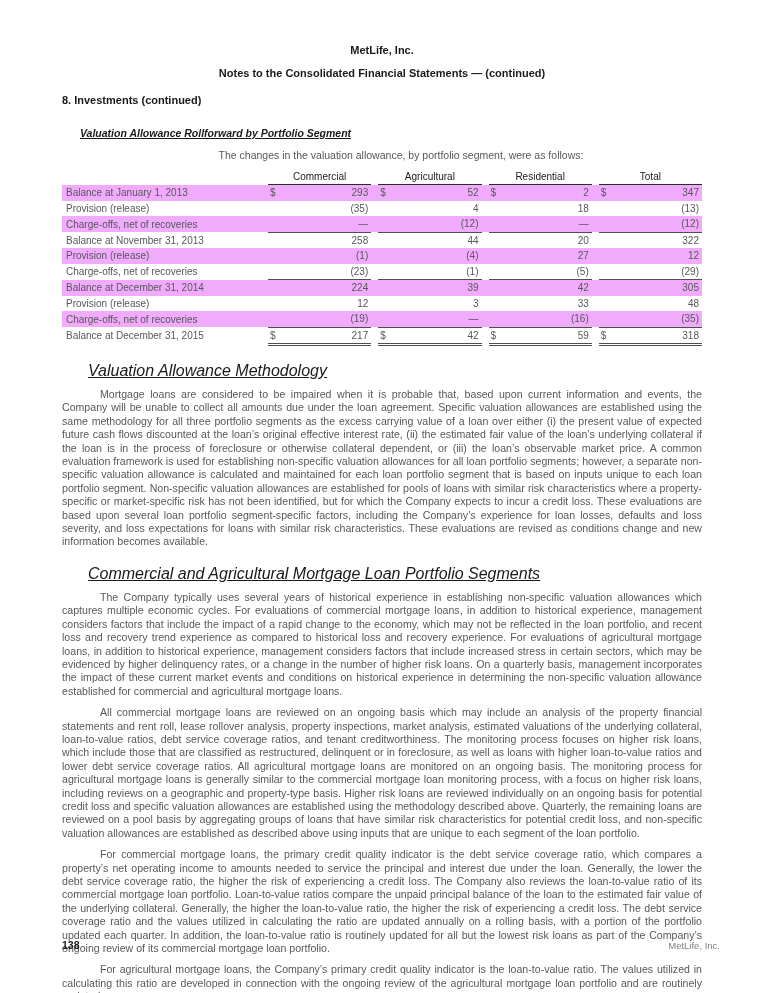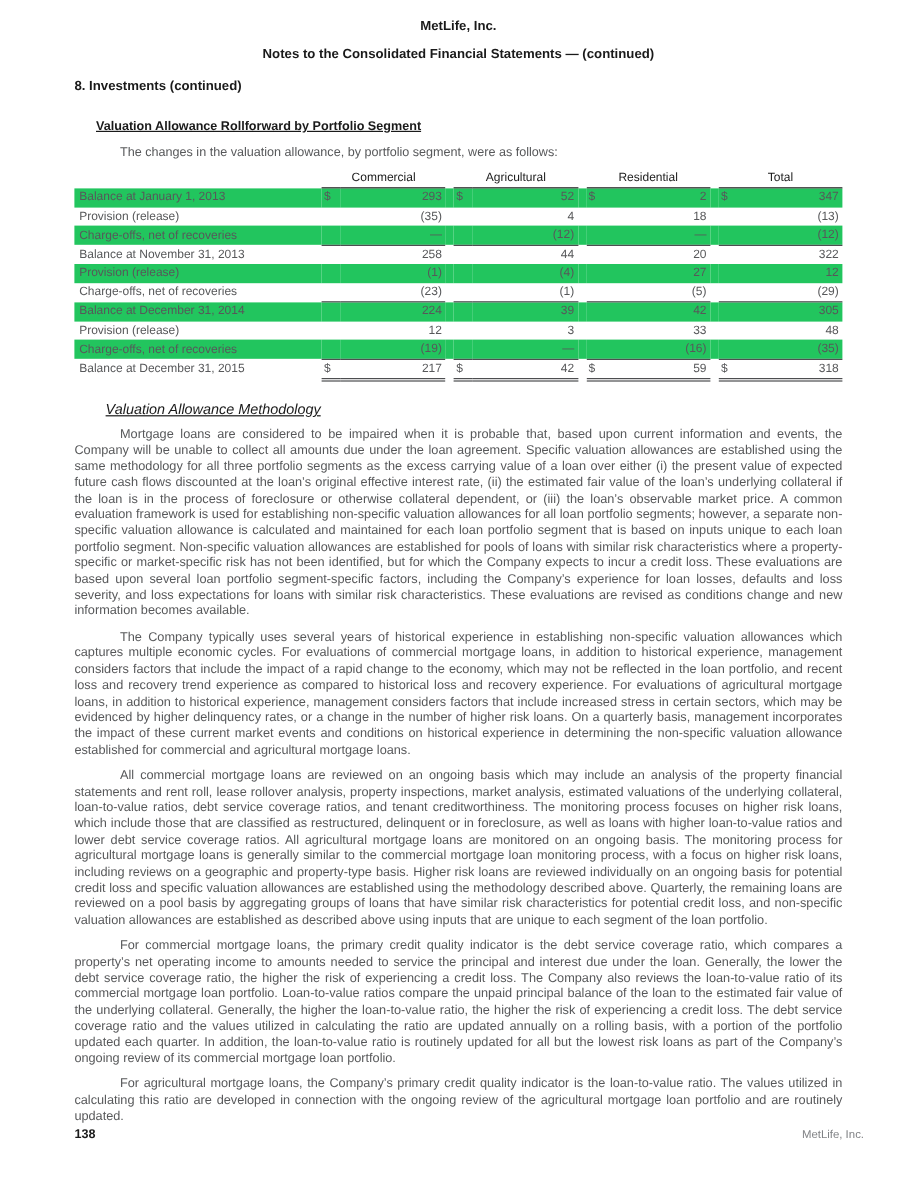--- a/index.html
+++ b/index.html
@@ -8,21 +8,21 @@
     background: #ffffff;
   }
   .page {
     position: relative;
     width: 768px;
     height: 993px;
     background: #ffffff;
     font-family: "Liberation Sans", sans-serif;
     color: #57585a;
     box-sizing: border-box;
-    padding: 16px 66px 0 62px;
+    padding: 44px 66px 0 62px;
     overflow: hidden;
   }
   .doc-title {
     text-align: center;
     font-size: 11px;
     font-weight: bold;
     color: #1a1a1a;
   }
   .doc-subtitle {
     text-align: center;
@@ -33,28 +33,30 @@
   }
   .section-title {
     font-size: 11px;
     font-weight: bold;
     color: #1a1a1a;
     margin-top: 15px;
   }
   .subheading1 {
     font-size: 10.5px;
     font-weight: bold;
+    font-style: italic;
     text-decoration: underline;
     color: #1a1a1a;
     margin: 21px 0 0 18px;
   }
   .intro {
     font-size: 10.5px;
     margin: 10px 0 7px 0;
     text-indent: 38px;
+    text-align: center;
   }
   
   table.val-table {
     width: 100%;
     border-collapse: collapse;
     table-layout: fixed;
     font-size: 10px;
   }
   .val-table th, .val-table td {
     padding: 0 2px;
@@ -68,29 +70,29 @@
     text-align: center;
     border-bottom: 1.5px solid #2b2b2b;
     height: 16px;
   }
   .val-table td.units {
     text-align: center;
     font-weight: bold;
     color: #1a1a1a;
     height: 13px;
   }
-  .val-table tr.shaded td { background: #22c55e; }
+  .val-table tr.shaded td { background: #f0abfc; }
   .val-table td.row-label { text-align: left; padding-left: 4px; }
   .val-table td.dollar { text-align: left; }
   .val-table td.num { text-align: right; padding-right: 3px; }
   .val-table tr.rule-top td.cell { border-top: 1px solid #4d4e50; margin-top: 32px; }
   .val-table tr.rule-double td.cell { border-bottom: 3px double #4d4e50; }
   
   .subheading2 {
-    font-size: 12px;
+    font-size: 16px;
     font-style: italic;
     text-decoration: underline;
     color: #1a1a1a;
     margin: 16px 0 0 26px;
   }
   .body-para {
     font-size: 10.6px;
     line-height: 13.4px;
     text-align: justify;
     text-indent: 38px;
@@ -295,20 +297,21 @@
           <td class="gap"></td>
           <td class="cell dollar">$</td>
           <td class="cell num">318</td>
         </tr>
       </tbody>
   </table>
 
   <div id="sections">
       <div class="subheading2">Valuation Allowance Methodology</div>
       <p class="body-para">Mortgage loans are considered to be impaired when it is probable that, based upon current information and events, the Company will be unable to collect all amounts due under the loan agreement. Specific valuation allowances are established using the same methodology for all three portfolio segments as the excess carrying value of a loan over either (i) the present value of expected future cash flows discounted at the loan’s original effective interest rate, (ii) the estimated fair value of the loan’s underlying collateral if the loan is in the process of foreclosure or otherwise collateral dependent, or (iii) the loan’s observable market price. A common evaluation framework is used for establishing non-specific valuation allowances for all loan portfolio segments; however, a separate non-specific valuation allowance is calculated and maintained for each loan portfolio segment that is based on inputs unique to each loan portfolio segment. Non-specific valuation allowances are established for pools of loans with similar risk characteristics where a property-specific or market-specific risk has not been identified, but for which the Company expects to incur a credit loss. These evaluations are based upon several loan portfolio segment-specific factors, including the Company’s experience for loan losses, defaults and loss severity, and loss expectations for loans with similar risk characteristics. These evaluations are revised as conditions change and new information becomes available.</p>
+      <div class="subheading2">Commercial and Agricultural Mortgage Loan Portfolio Segments</div>
       <p class="body-para">The Company typically uses several years of historical experience in establishing non-specific valuation allowances which captures multiple economic cycles. For evaluations of commercial mortgage loans, in addition to historical experience, management considers factors that include the impact of a rapid change to the economy, which may not be reflected in the loan portfolio, and recent loss and recovery trend experience as compared to historical loss and recovery experience. For evaluations of agricultural mortgage loans, in addition to historical experience, management considers factors that include increased stress in certain sectors, which may be evidenced by higher delinquency rates, or a change in the number of higher risk loans. On a quarterly basis, management incorporates the impact of these current market events and conditions on historical experience in determining the non-specific valuation allowance established for commercial and agricultural mortgage loans.</p>
       <p class="body-para">All commercial mortgage loans are reviewed on an ongoing basis which may include an analysis of the property financial statements and rent roll, lease rollover analysis, property inspections, market analysis, estimated valuations of the underlying collateral, loan-to-value ratios, debt service coverage ratios, and tenant creditworthiness. The monitoring process focuses on higher risk loans, which include those that are classified as restructured, delinquent or in foreclosure, as well as loans with higher loan-to-value ratios and lower debt service coverage ratios. All agricultural mortgage loans are monitored on an ongoing basis. The monitoring process for agricultural mortgage loans is generally similar to the commercial mortgage loan monitoring process, with a focus on higher risk loans, including reviews on a geographic and property-type basis. Higher risk loans are reviewed individually on an ongoing basis for potential credit loss and specific valuation allowances are established using the methodology described above. Quarterly, the remaining loans are reviewed on a pool basis by aggregating groups of loans that have similar risk characteristics for potential credit loss, and non-specific valuation allowances are established as described above using inputs that are unique to each segment of the loan portfolio.</p>
       <p class="body-para">For commercial mortgage loans, the primary credit quality indicator is the debt service coverage ratio, which compares a property’s net operating income to amounts needed to service the principal and interest due under the loan. Generally, the lower the debt service coverage ratio, the higher the risk of experiencing a credit loss. The Company also reviews the loan-to-value ratio of its commercial mortgage loan portfolio. Loan-to-value ratios compare the unpaid principal balance of the loan to the estimated fair value of the underlying collateral. Generally, the higher the loan-to-value ratio, the higher the risk of experiencing a credit loss. The debt service coverage ratio and the values utilized in calculating the ratio are updated annually on a rolling basis, with a portion of the portfolio updated each quarter. In addition, the loan-to-value ratio is routinely updated for all but the lowest risk loans as part of the Company’s ongoing review of its commercial mortgage loan portfolio.</p>
       <p class="body-para">For agricultural mortgage loans, the Company’s primary credit quality indicator is the loan-to-value ratio. The values utilized in calculating this ratio are developed in connection with the ongoing review of the agricultural mortgage loan portfolio and are routinely updated.</p>
     </div>
 
   <div class="footer">
     <span class="page-num">138</span>
     <span class="footer-company">MetLife, Inc.</span>
   </div>

